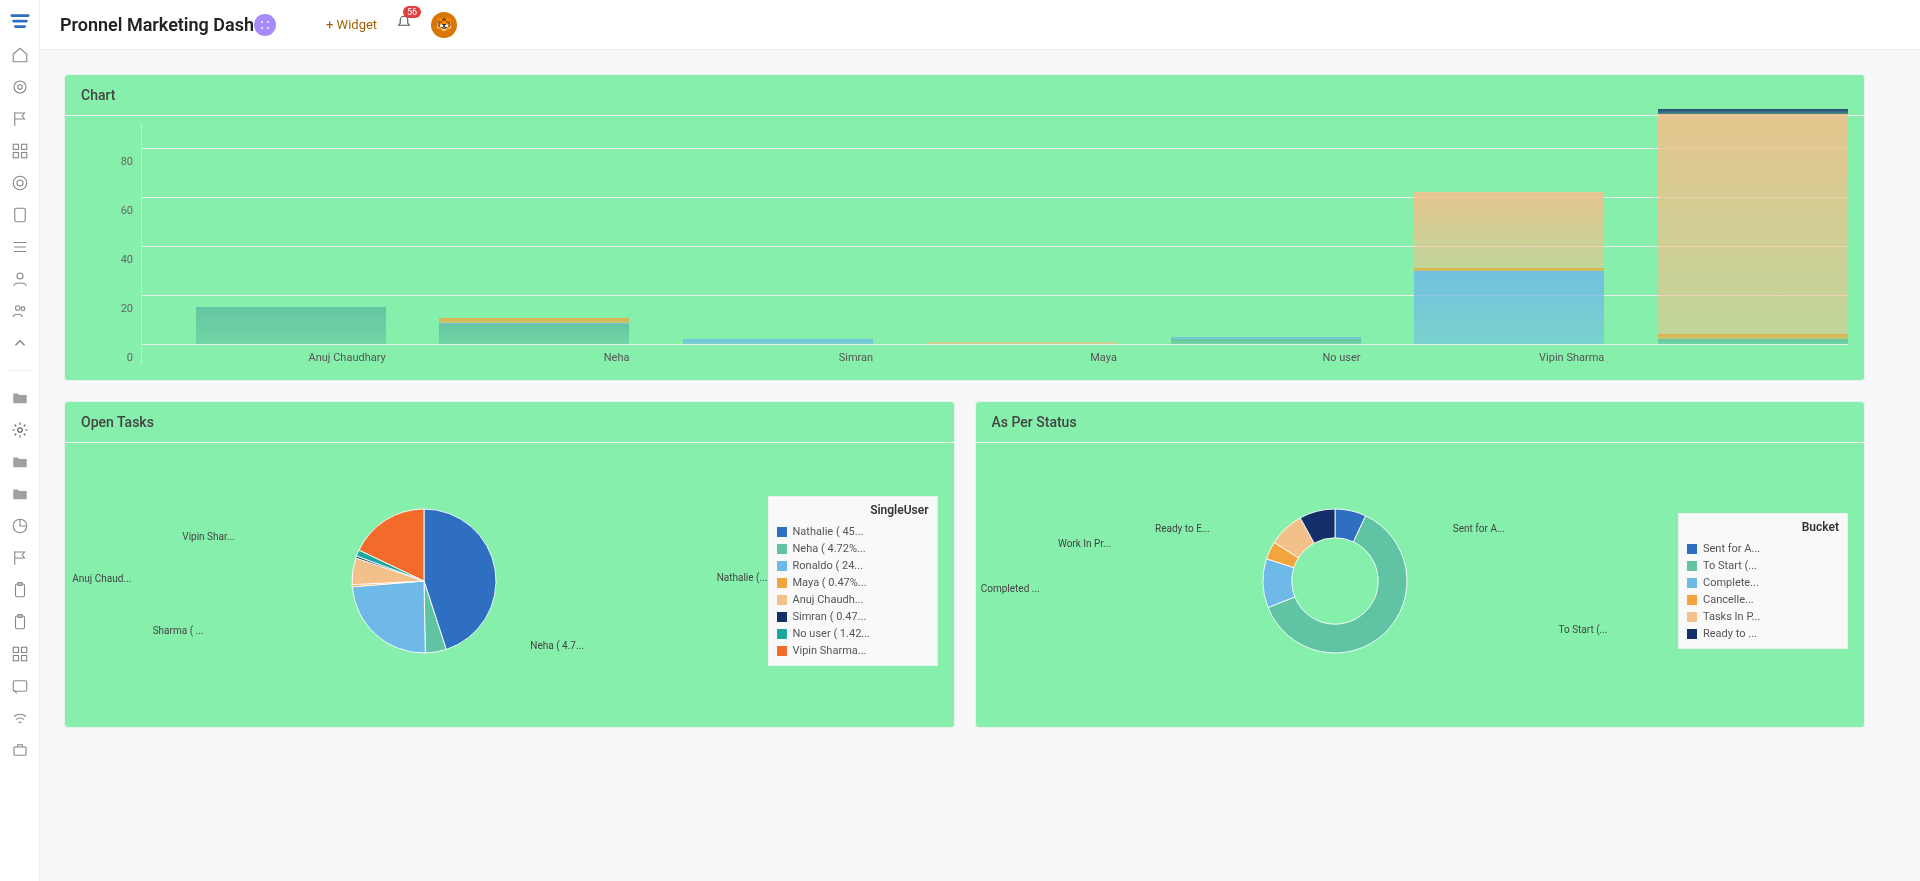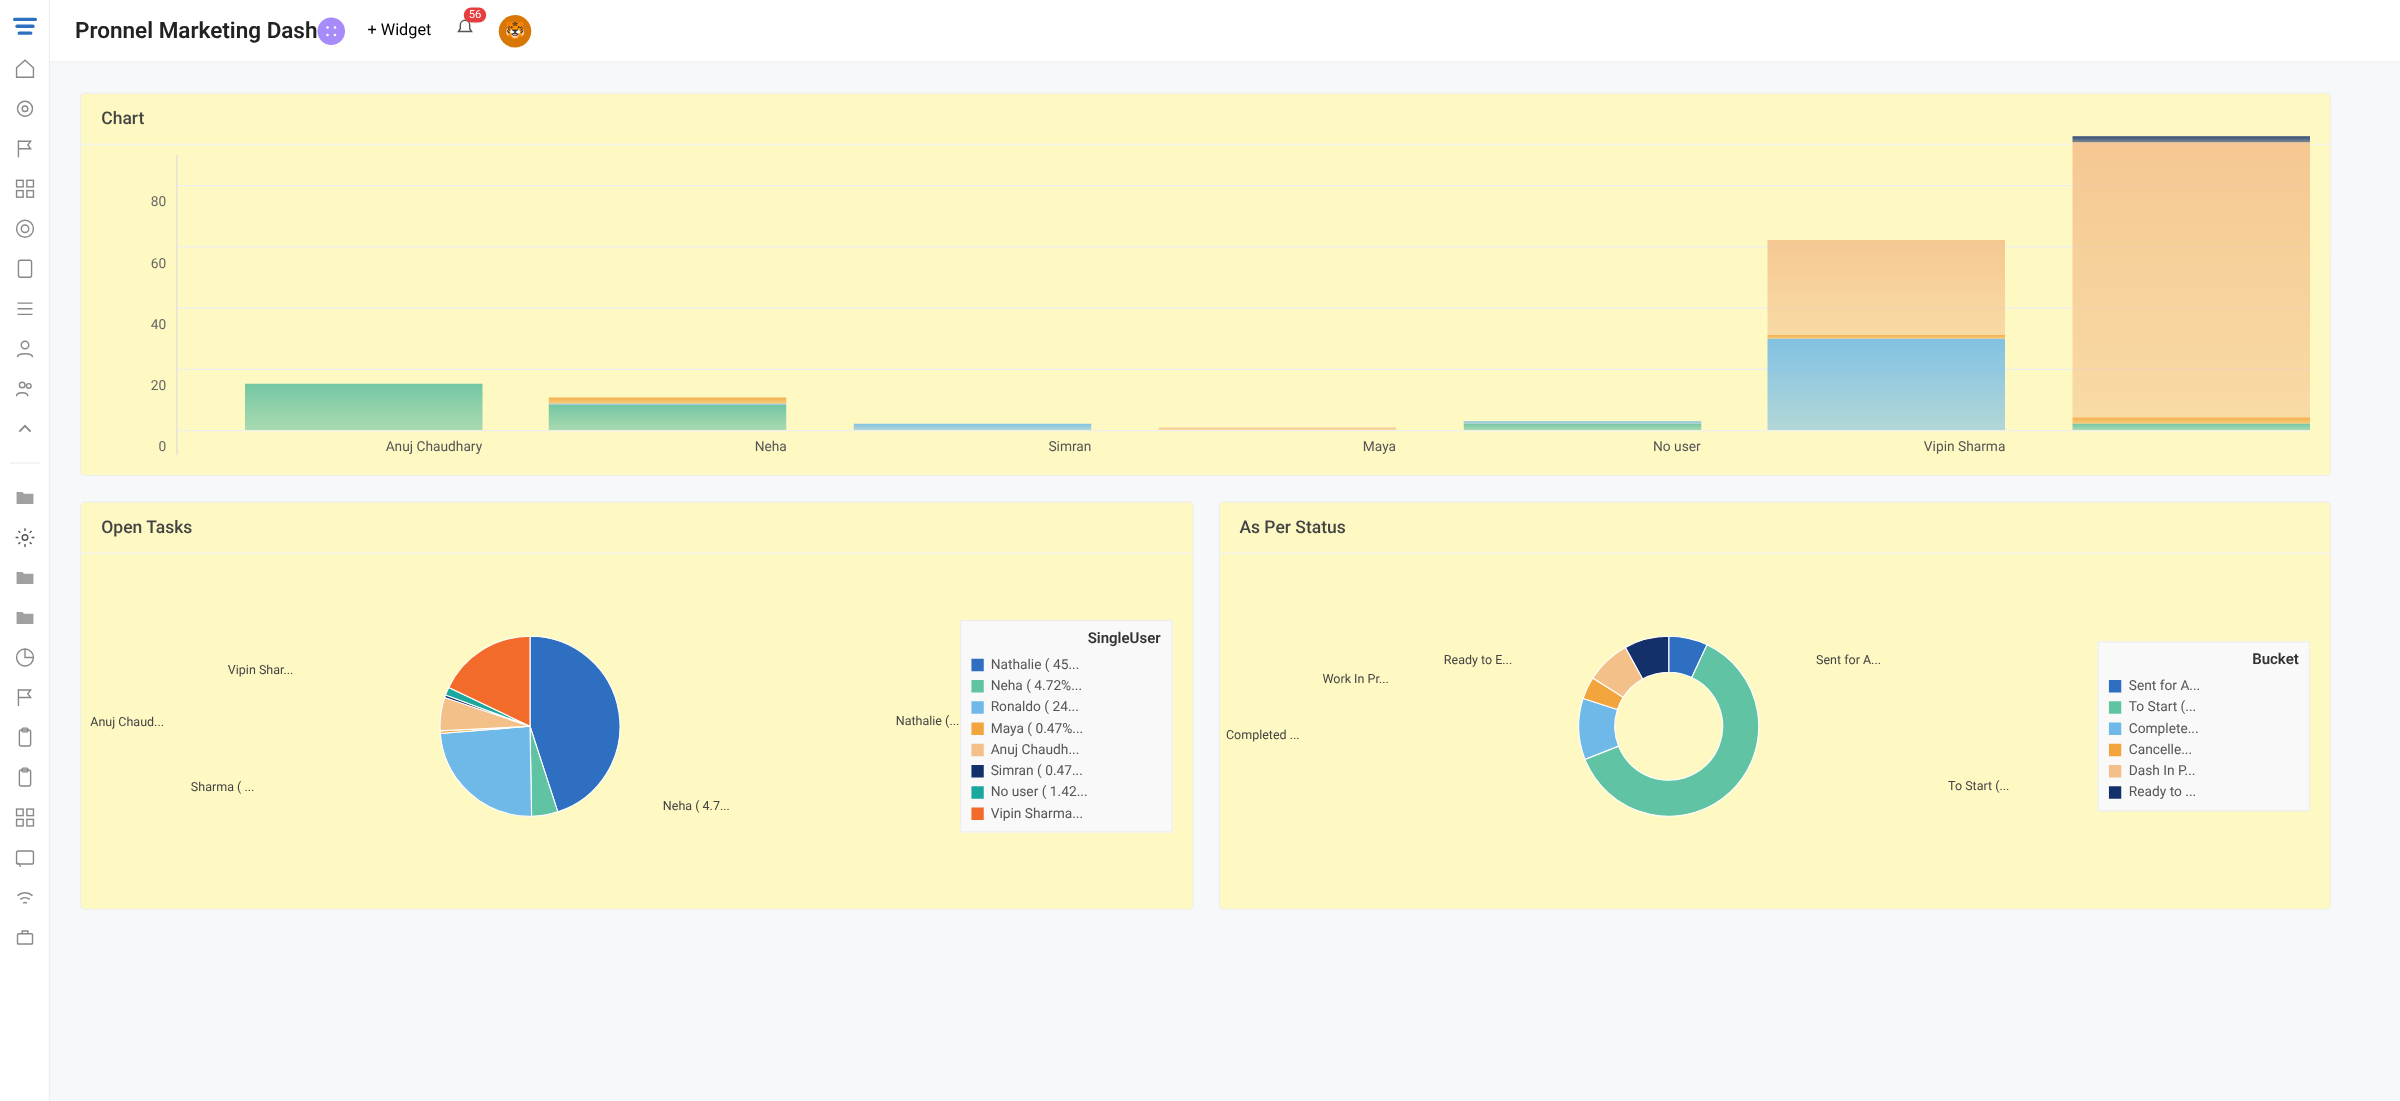--- a/index.html
+++ b/index.html
@@ -9,28 +9,28 @@
   .sidebar { width: 40px; background: #fff; border-right: 1px solid #eee; display: flex; flex-direction: column; align-items: center; padding-top: 10px; gap: 14px; }
   .sidebar .logo { width: 22px; height: 22px; }
   .sidebar .nav-icon { width: 18px; height: 18px; color: #888; cursor: pointer; }
   .sidebar .nav-icon.active { color: #555; }
   .sidebar .divider { height: 1px; width: 24px; background: #eee; margin: 4px 0; }
   
   .main { flex: 1; display: flex; flex-direction: column; }
   .topbar { height: 50px; background: #fff; border-bottom: 1px solid #eee; display: flex; align-items: center; padding: 0 20px; justify-content: flex-start; }
   .topbar h1 { font-size: 18px; font-weight: 600; color: #222; }
   .topbar-right { display: flex; align-items: center; gap: 18px; }
-  .topbar-right .widget-btn { font-size: 13px; color: #000000; cursor: pointer; }
+  .topbar-right .widget-btn { font-size: 13px; color: #a16207; cursor: pointer; margin-left: 32px; }
   .topbar-right .bell { position: relative; cursor: pointer; }
   .topbar-right .badge { position: absolute; top: -8px; right: -8px; background: #e53e3e; color: #fff; font-size: 9px; border-radius: 8px; padding: 1px 4px; }
   .topbar-right .avatar { width: 26px; height: 26px; border-radius: 50%; background: #d97706; display: flex; align-items: center; justify-content: center; font-size: 13px; }
   .topbar-right .icon-purple { width: 22px; height: 22px; border-radius: 50%; background: #a78bfa; display:flex;align-items:center;justify-content:center; }
   
   .content { flex: 1; padding: 24px 55px 24px 24px; overflow: hidden; }
-  .card { background: #fef9c3; border: 1px solid #eee; border-radius: 4px; margin-bottom: 20px; }
+  .card { background: #86efac; border: 1px solid #eee; border-radius: 4px; margin-bottom: 20px; }
   .card-header { padding: 12px 16px; font-size: 14px; color: #444; font-weight: 500; border-bottom: 1px solid #f2f2f2; }
   .card-body { padding: 8px 16px 16px 16px; position: relative; }
   .row { display: flex; gap: 20px; }
   .row .card { flex: 1; }
   
   .bar-chart { position: relative; height: 240px; display: flex; }
   .y-axis { width: 60px; position: relative; }
   .y-tick { position: absolute; right: 8px; font-size: 11px; color: #666; transform: translateY(50%); }
   .plot { flex: 1; position: relative; border-left: 1px solid #ddd; }
   .gridline { position: absolute; left: 0; right: 0; border-top: 1px solid #eee; }
@@ -336,21 +336,21 @@
                   <div class="legend-item">
                     <span class="legend-sw" style="background: rgb(111, 185, 232);"></span>
                     <span>Complete...</span>
                   </div>
                   <div class="legend-item">
                     <span class="legend-sw" style="background: rgb(242, 165, 60);"></span>
                     <span>Cancelle...</span>
                   </div>
                   <div class="legend-item">
                     <span class="legend-sw" style="background: rgb(244, 192, 138);"></span>
-                    <span>Dash In P...</span>
+                    <span>Tasks In P...</span>
                   </div>
                   <div class="legend-item">
                     <span class="legend-sw" style="background: rgb(20, 48, 107);"></span>
                     <span>Ready to ...</span>
                   </div>
                 </div>
             </div>
           </div>
         </div>
       </div>

